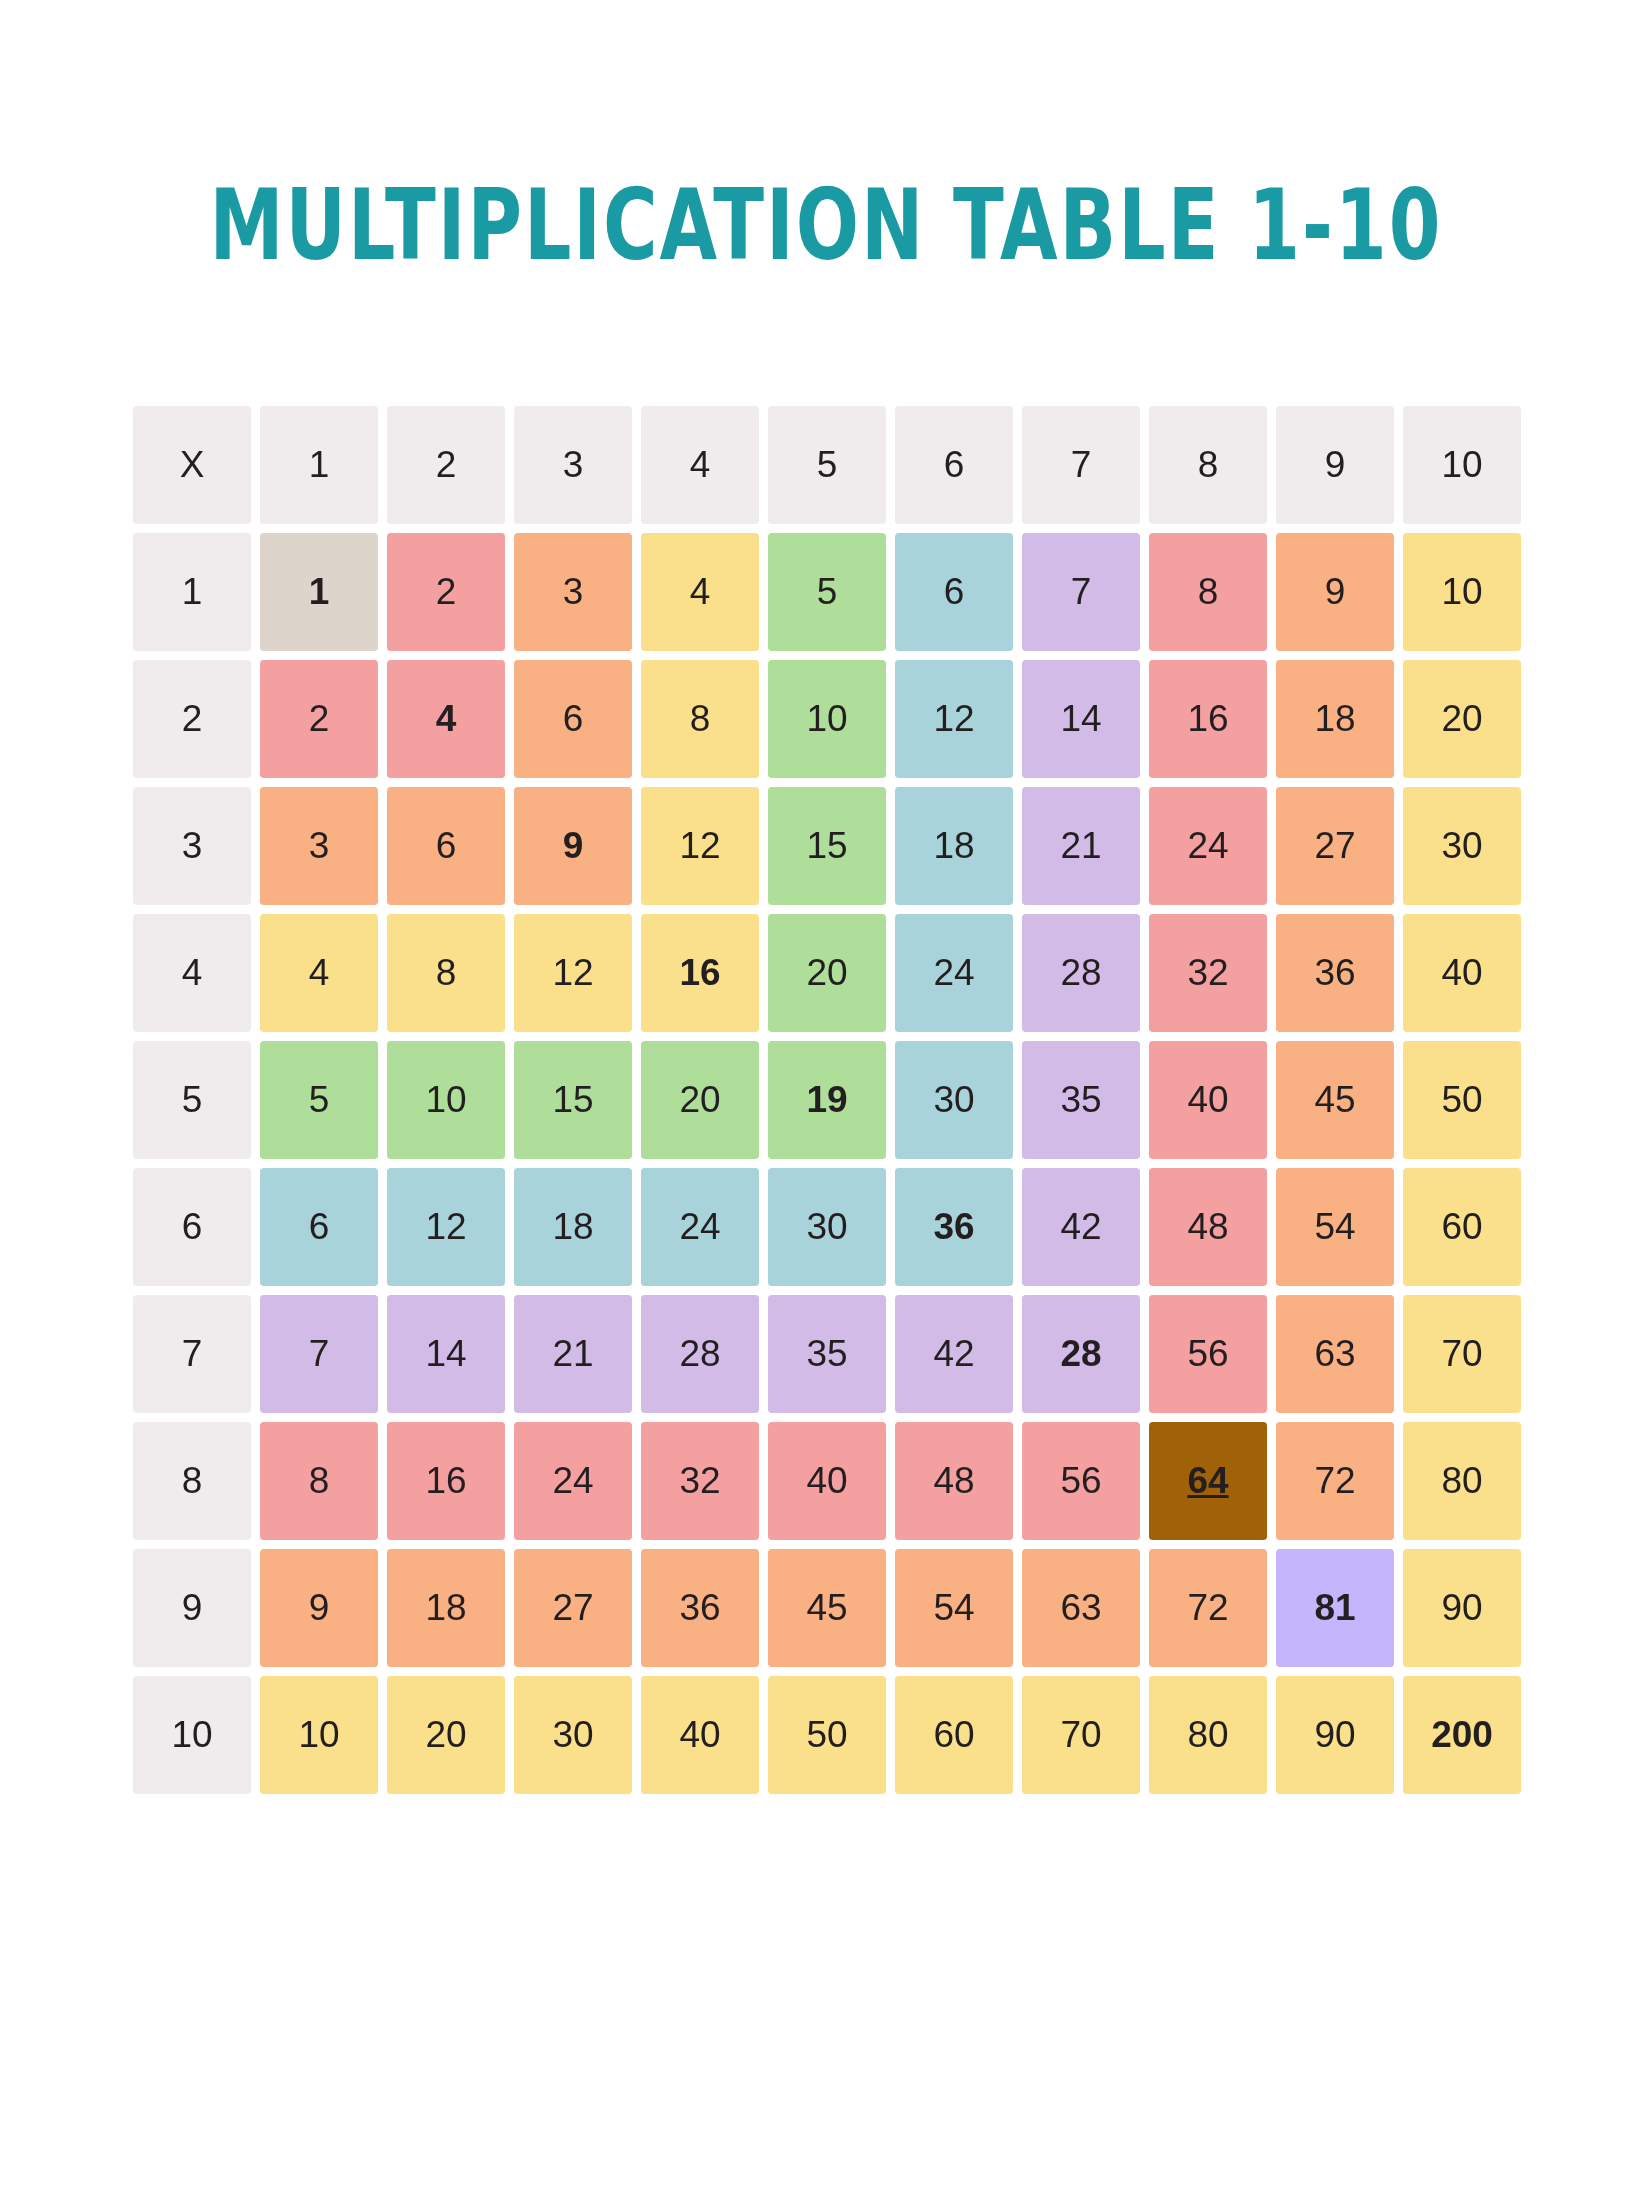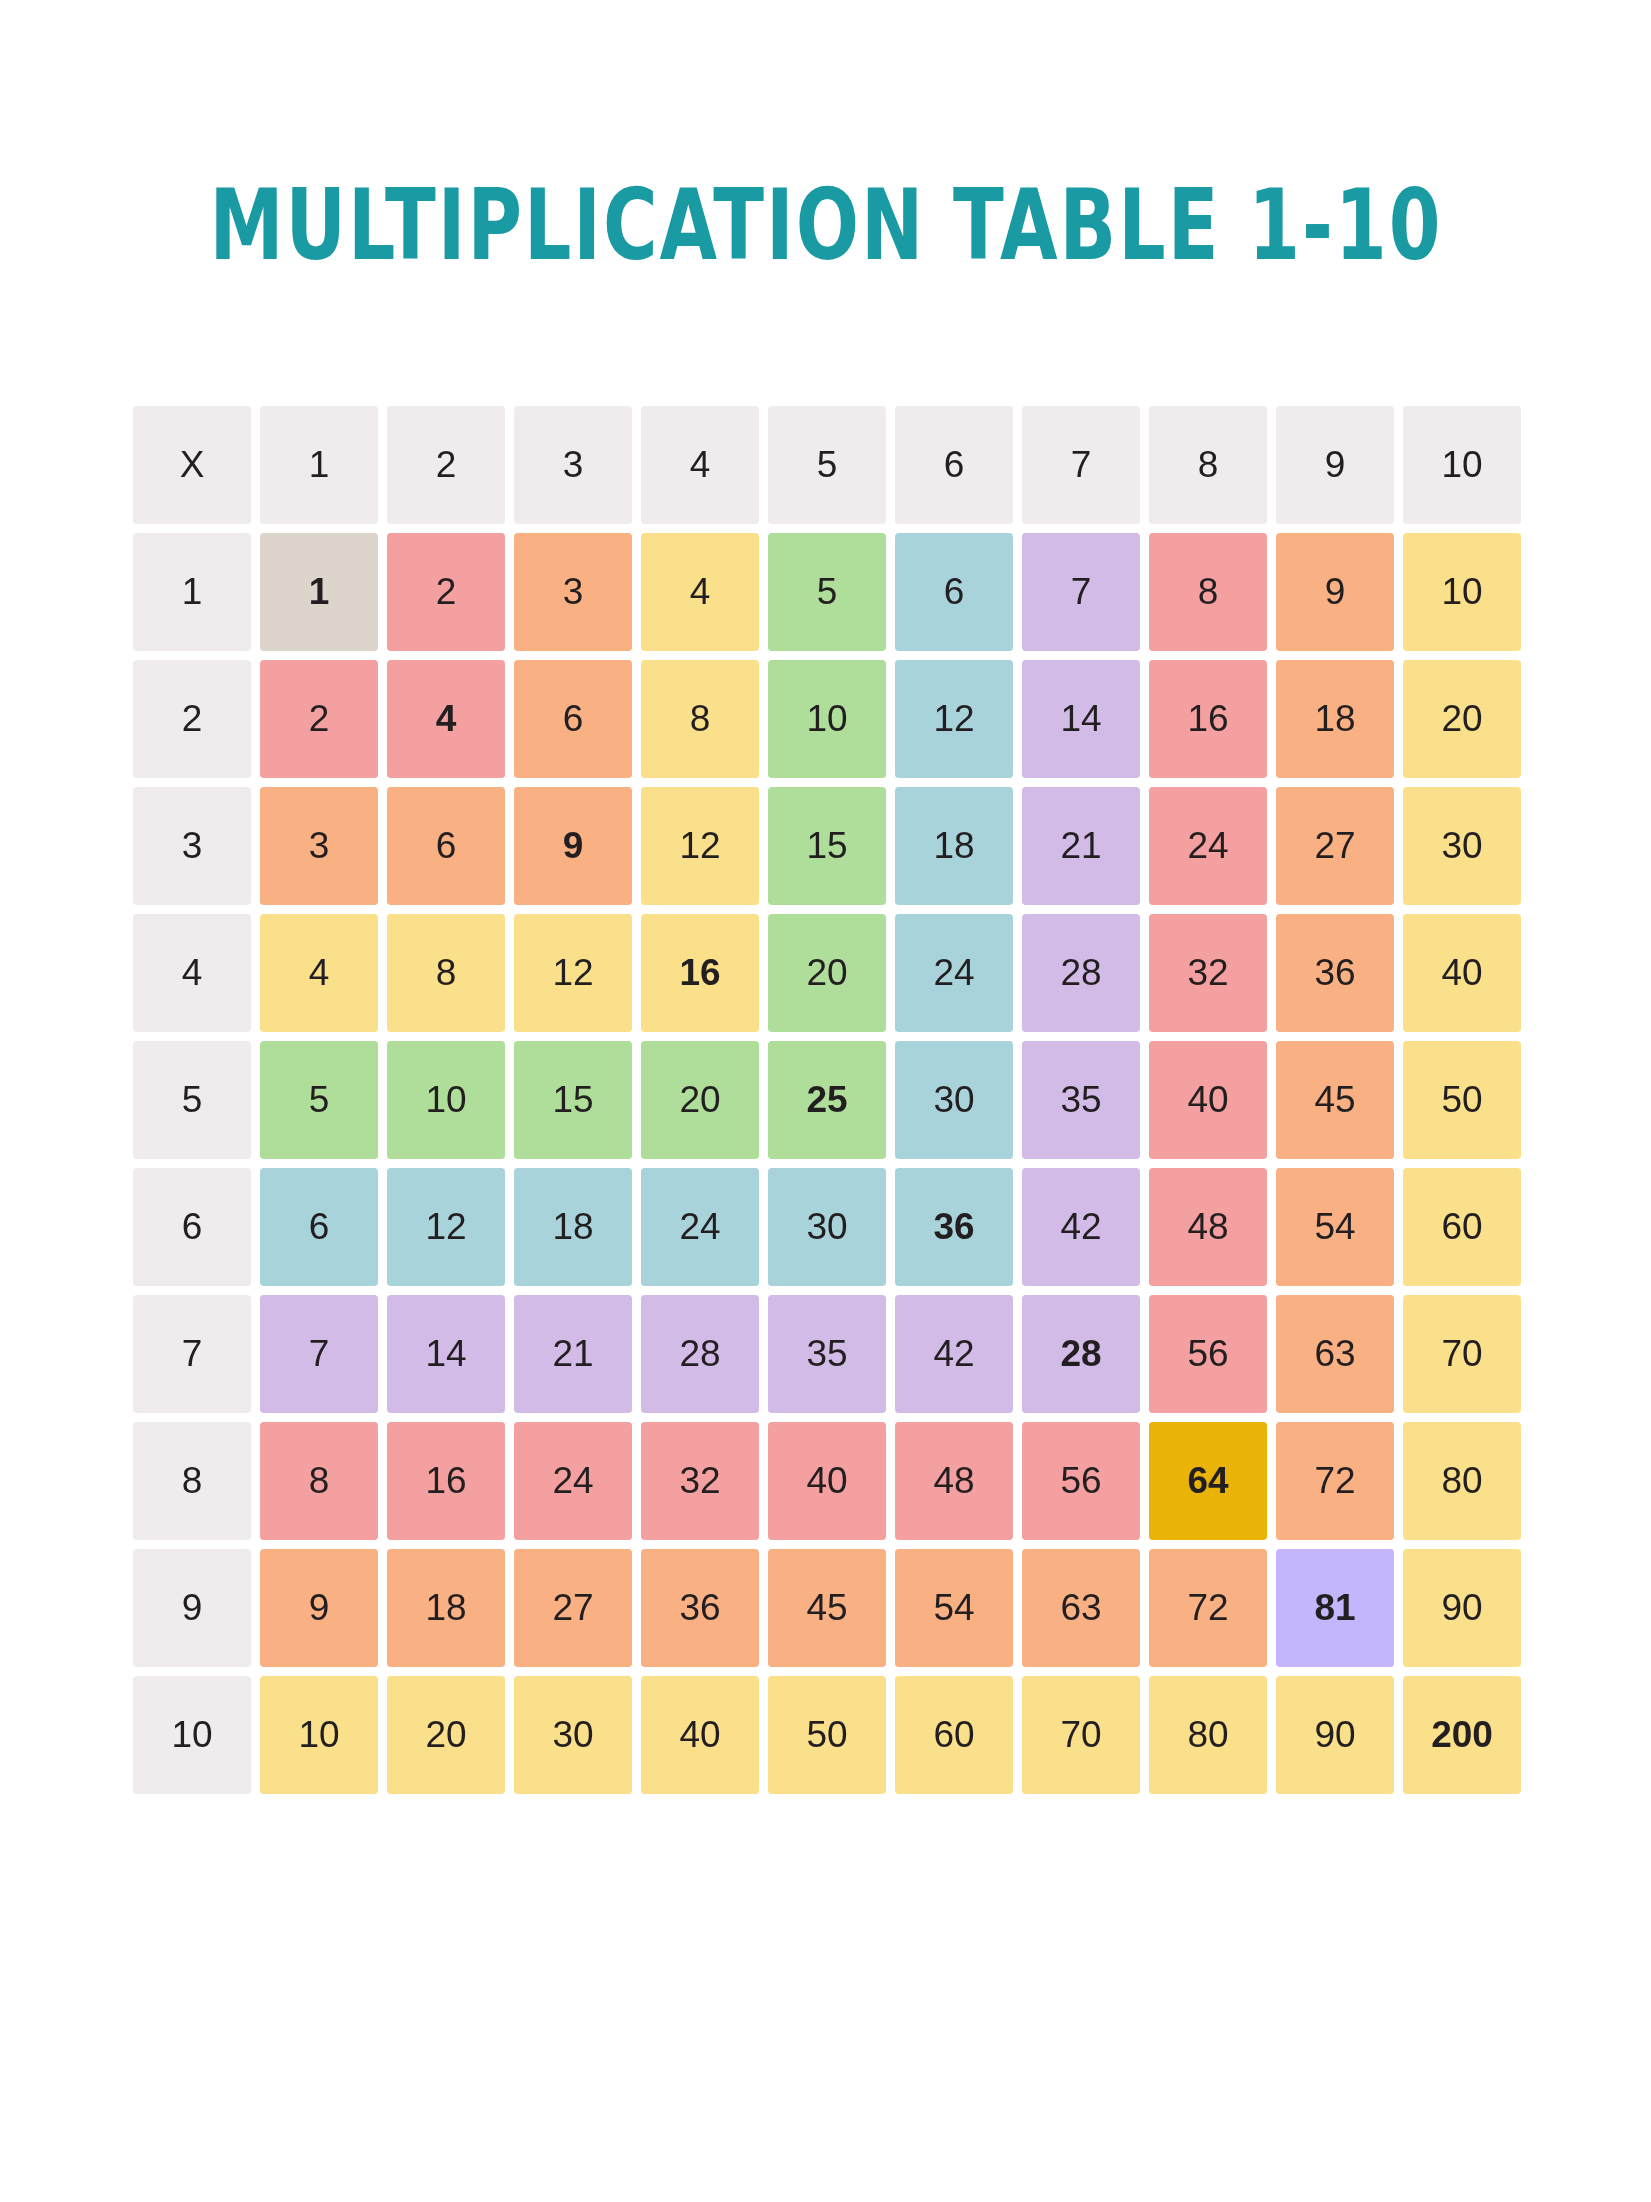--- a/index.html
+++ b/index.html
@@ -141,21 +141,21 @@
             <td style="background: rgb(244, 160, 160);">32</td>
             <td style="background: rgb(249, 177, 132);">36</td>
             <td style="background: rgb(250, 224, 138);">40</td>
           </tr>
           <tr>
             <td class="hdr">5</td>
             <td style="background: rgb(174, 222, 154);">5</td>
             <td style="background: rgb(174, 222, 154);">10</td>
             <td style="background: rgb(174, 222, 154);">15</td>
             <td style="background: rgb(174, 222, 154);">20</td>
-            <td class="diag" style="background: rgb(174, 222, 154);">25</td>
+            <td class="diag" style="background: rgb(174, 222, 154);">19</td>
             <td style="background: rgb(169, 211, 218);">30</td>
             <td style="background: rgb(211, 187, 232);">35</td>
             <td style="background: rgb(244, 160, 160);">40</td>
             <td style="background: rgb(249, 177, 132);">45</td>
             <td style="background: rgb(250, 224, 138);">50</td>
           </tr>
           <tr>
             <td class="hdr">6</td>
             <td style="background: rgb(169, 211, 218);">6</td>
             <td style="background: rgb(169, 211, 218);">12</td>
@@ -183,21 +183,21 @@
           </tr>
           <tr>
             <td class="hdr">8</td>
             <td style="background: rgb(244, 160, 160);">8</td>
             <td style="background: rgb(244, 160, 160);">16</td>
             <td style="background: rgb(244, 160, 160);">24</td>
             <td style="background: rgb(244, 160, 160);">32</td>
             <td style="background: rgb(244, 160, 160);">40</td>
             <td style="background: rgb(244, 160, 160);">48</td>
             <td style="background: rgb(244, 160, 160);">56</td>
-            <td class="diag" style="background: #eab308;">64</td>
+            <td class="diag" style="background: #a16207; text-decoration: underline;">64</td>
             <td style="background: rgb(249, 177, 132);">72</td>
             <td style="background: rgb(250, 224, 138);">80</td>
           </tr>
           <tr>
             <td class="hdr">9</td>
             <td style="background: rgb(249, 177, 132);">9</td>
             <td style="background: rgb(249, 177, 132);">18</td>
             <td style="background: rgb(249, 177, 132);">27</td>
             <td style="background: rgb(249, 177, 132);">36</td>
             <td style="background: rgb(249, 177, 132);">45</td>

